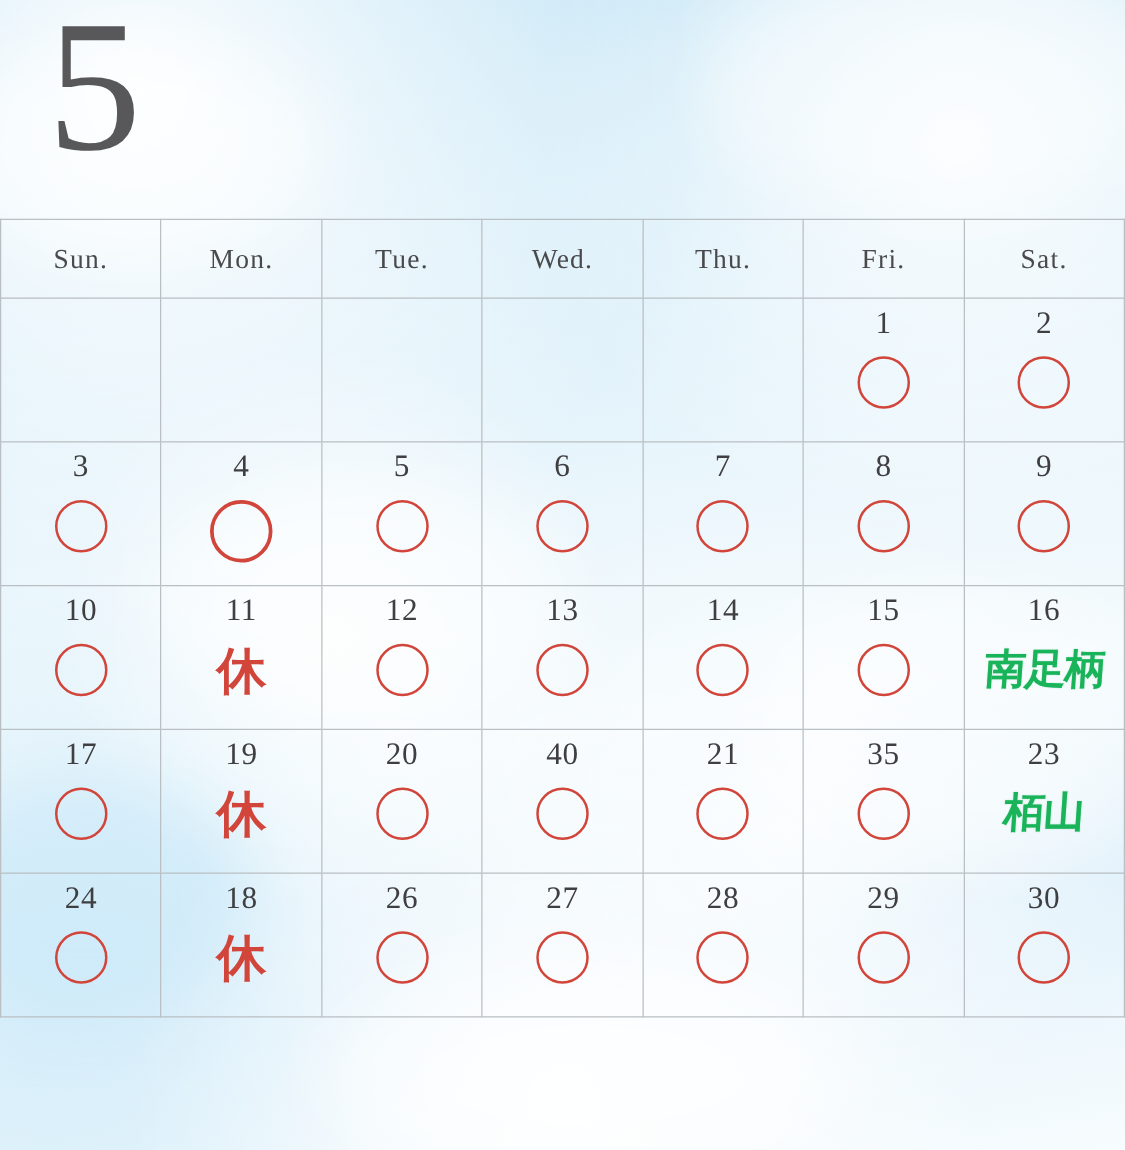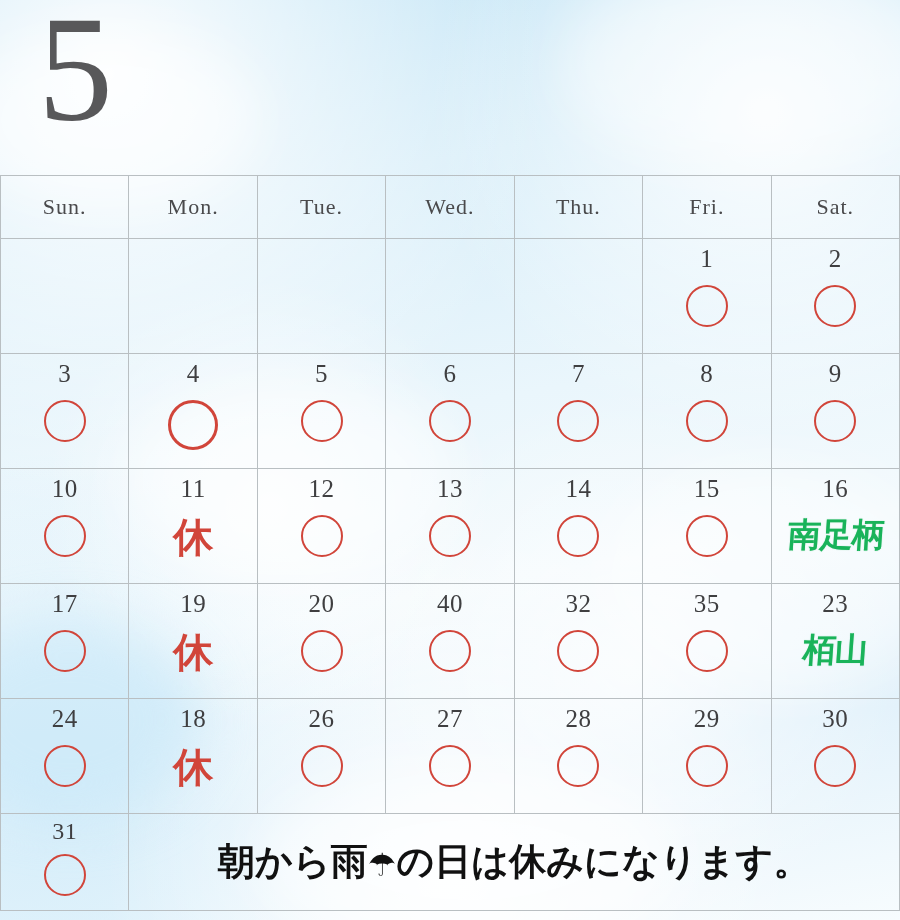--- a/index.html
+++ b/index.html
@@ -291,21 +291,21 @@
         </td>
         <td class="day">
           <span class="daynum">20</span>
           <span class="mark"><span class="circle"></span></span>
         </td>
         <td class="day">
           <span class="daynum">40</span>
           <span class="mark"><span class="circle"></span></span>
         </td>
         <td class="day">
-          <span class="daynum">32</span>
+          <span class="daynum">21</span>
           <span class="mark"><span class="circle"></span></span>
         </td>
         <td class="day">
           <span class="daynum">35</span>
           <span class="mark"><span class="circle"></span></span>
         </td>
         <td class="day">
           <span class="daynum">23</span>
           <span class="mark"><span class="event">栢山</span></span>
         </td>
@@ -335,24 +335,15 @@
         <td class="day">
           <span class="daynum">29</span>
           <span class="mark"><span class="circle"></span></span>
         </td>
         <td class="day">
           <span class="daynum">30</span>
           <span class="mark"><span class="circle"></span></span>
         </td>
       </tr>
 
-      <tr class="last-row">
-        <td class="day">
-          <span class="daynum">31</span>
-          <span class="mark"><span class="circle"></span></span>
-        </td>
-        <td class="notice-cell" colspan="6">
-          <span class="notice-text"><span>朝から雨</span><span class="umbrella">☂</span><span>の日は休みになります。</span></span>
-        </td>
-      </tr>
     </tbody>
   </table>
 </div>
 
 </body></html>

